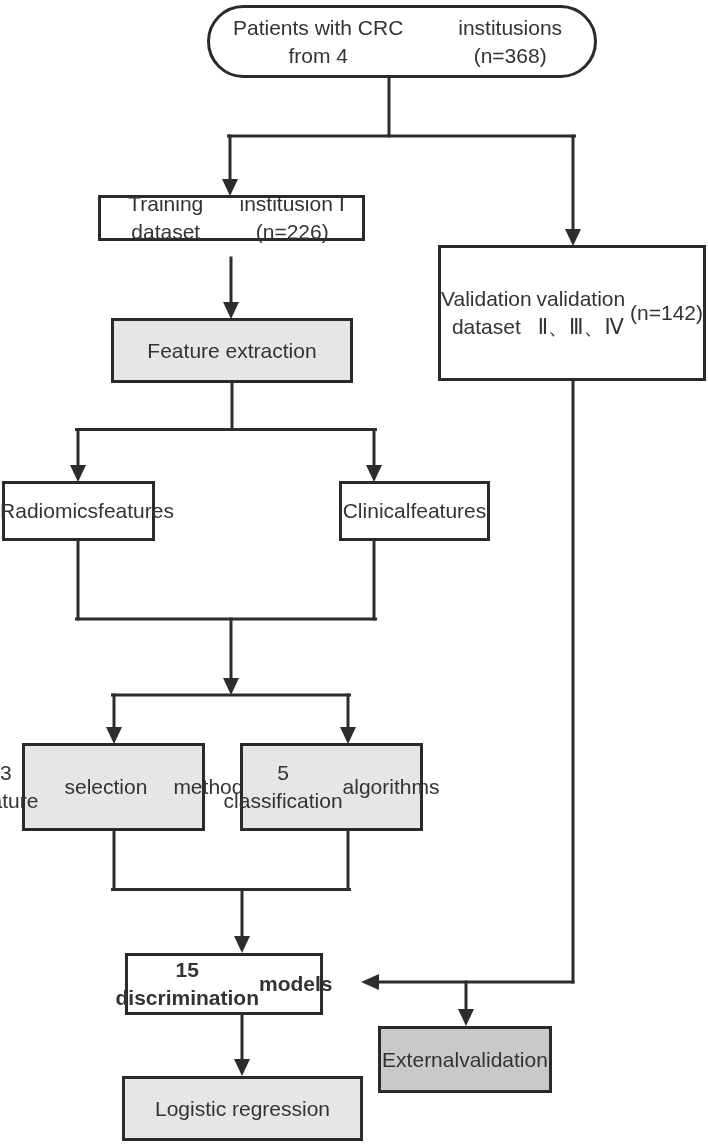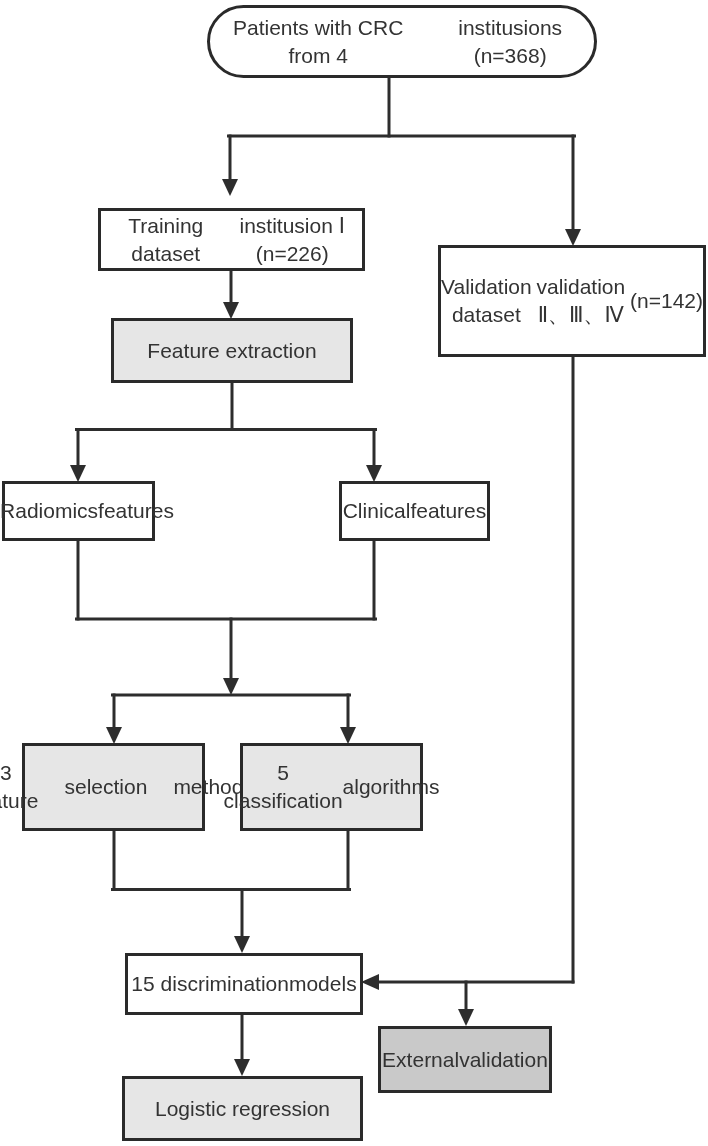--- a/index.html
+++ b/index.html
@@ -23,28 +23,28 @@
   .node{
     position:absolute;box-sizing:border-box;
     border:3px solid var(--box-border);background:var(--white-fill);
     display:flex;flex-direction:row;align-items:center;justify-content:center;
     text-align:center;font-size:21px;line-height:1.32;
   }
   .fill-light{background:var(--light-gray-fill);}
   .fill-medium{background:var(--medium-gray-fill);}
   .stadium{border-radius:37px;}
   #node-patients{left:207px;top:5px;width:390px;height:73px;}
-  #node-training{left:98px;top:208px;width:267px;height:63px;padding-left:8px;}
-  #node-validation{left:438px;top:245px;width:268px;height:112px;}
+  #node-training{left:98px;top:195px;width:267px;height:46px;padding-left:8px;}
+  #node-validation{left:438px;top:245px;width:268px;height:136px;}
   #node-feature-extraction{left:111px;top:318px;width:242px;height:65px;}
   #node-radiomics{left:2px;top:481px;width:153px;height:60px;padding-left:17px;}
   #node-clinical{left:299px;top:481px;width:151px;height:60px;margin-left:40px;}
   #node-selection{left:22px;top:743px;width:183px;height:88px;gap:26px;}
   #node-classification{left:240px;top:743px;width:183px;height:88px;}
-  #node-models{left:125px;top:953px;width:238px;height:62px;}
+  #node-models{left:125px;top:953px;width:198px;height:62px;font-weight:bold;}
   #node-external{left:378px;top:1026px;width:174px;height:67px;}
   #node-logistic{left:122px;top:1076px;width:241px;height:65px;}
 </style>
 </head>
 <body>
 
 <div id="canvas">
 
   <svg id="edge-layer" viewBox="0 0 708 1146" xmlns="http://www.w3.org/2000/svg">
 

